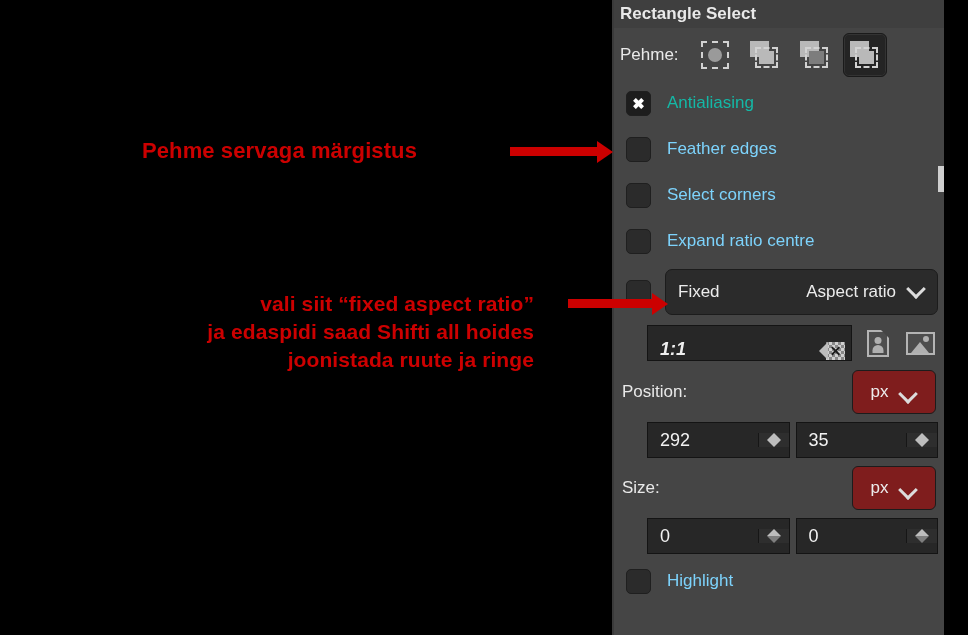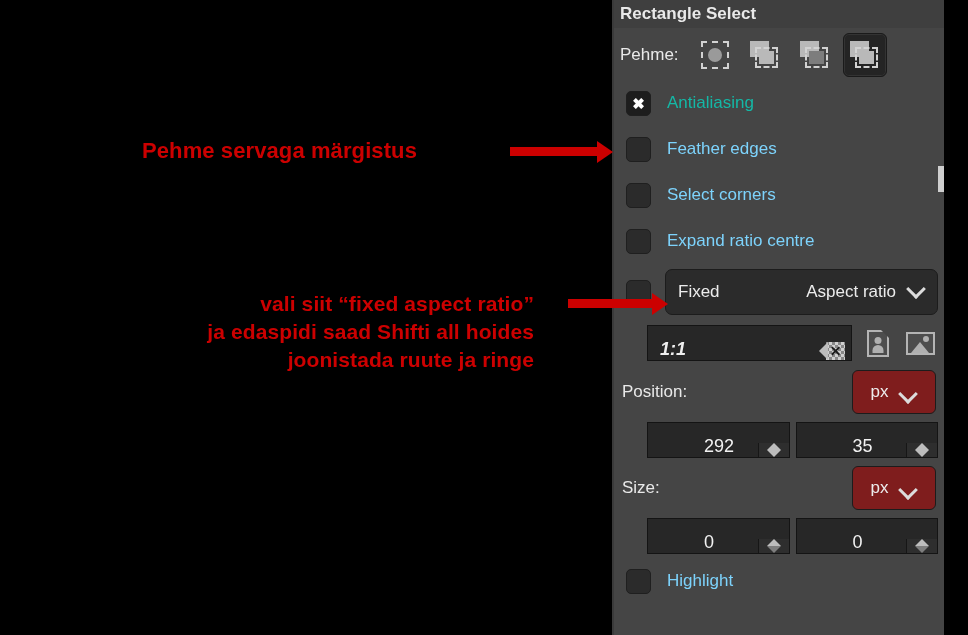--- a/index.html
+++ b/index.html
@@ -361,23 +361,22 @@
     padding-left: 27px;
     box-sizing: border-box;
     height: 44px;
   }
   .spin-field {
     flex: 1;
     height: 36px;
     background: #272727;
     border: 1px solid #141414;
     display: flex;
-    align-items: flex-end;
-    box-sizing: border-box;
-    padding-left: 44px;
+    align-items: center;
+    box-sizing: border-box;
   }
   .spin-value {
     flex: 1;
     display: flex;
     align-items: center;
     padding-left: 12px;
     font-size: 18px;
     color: #f2f2f2;
   }
   .spin-btns {

